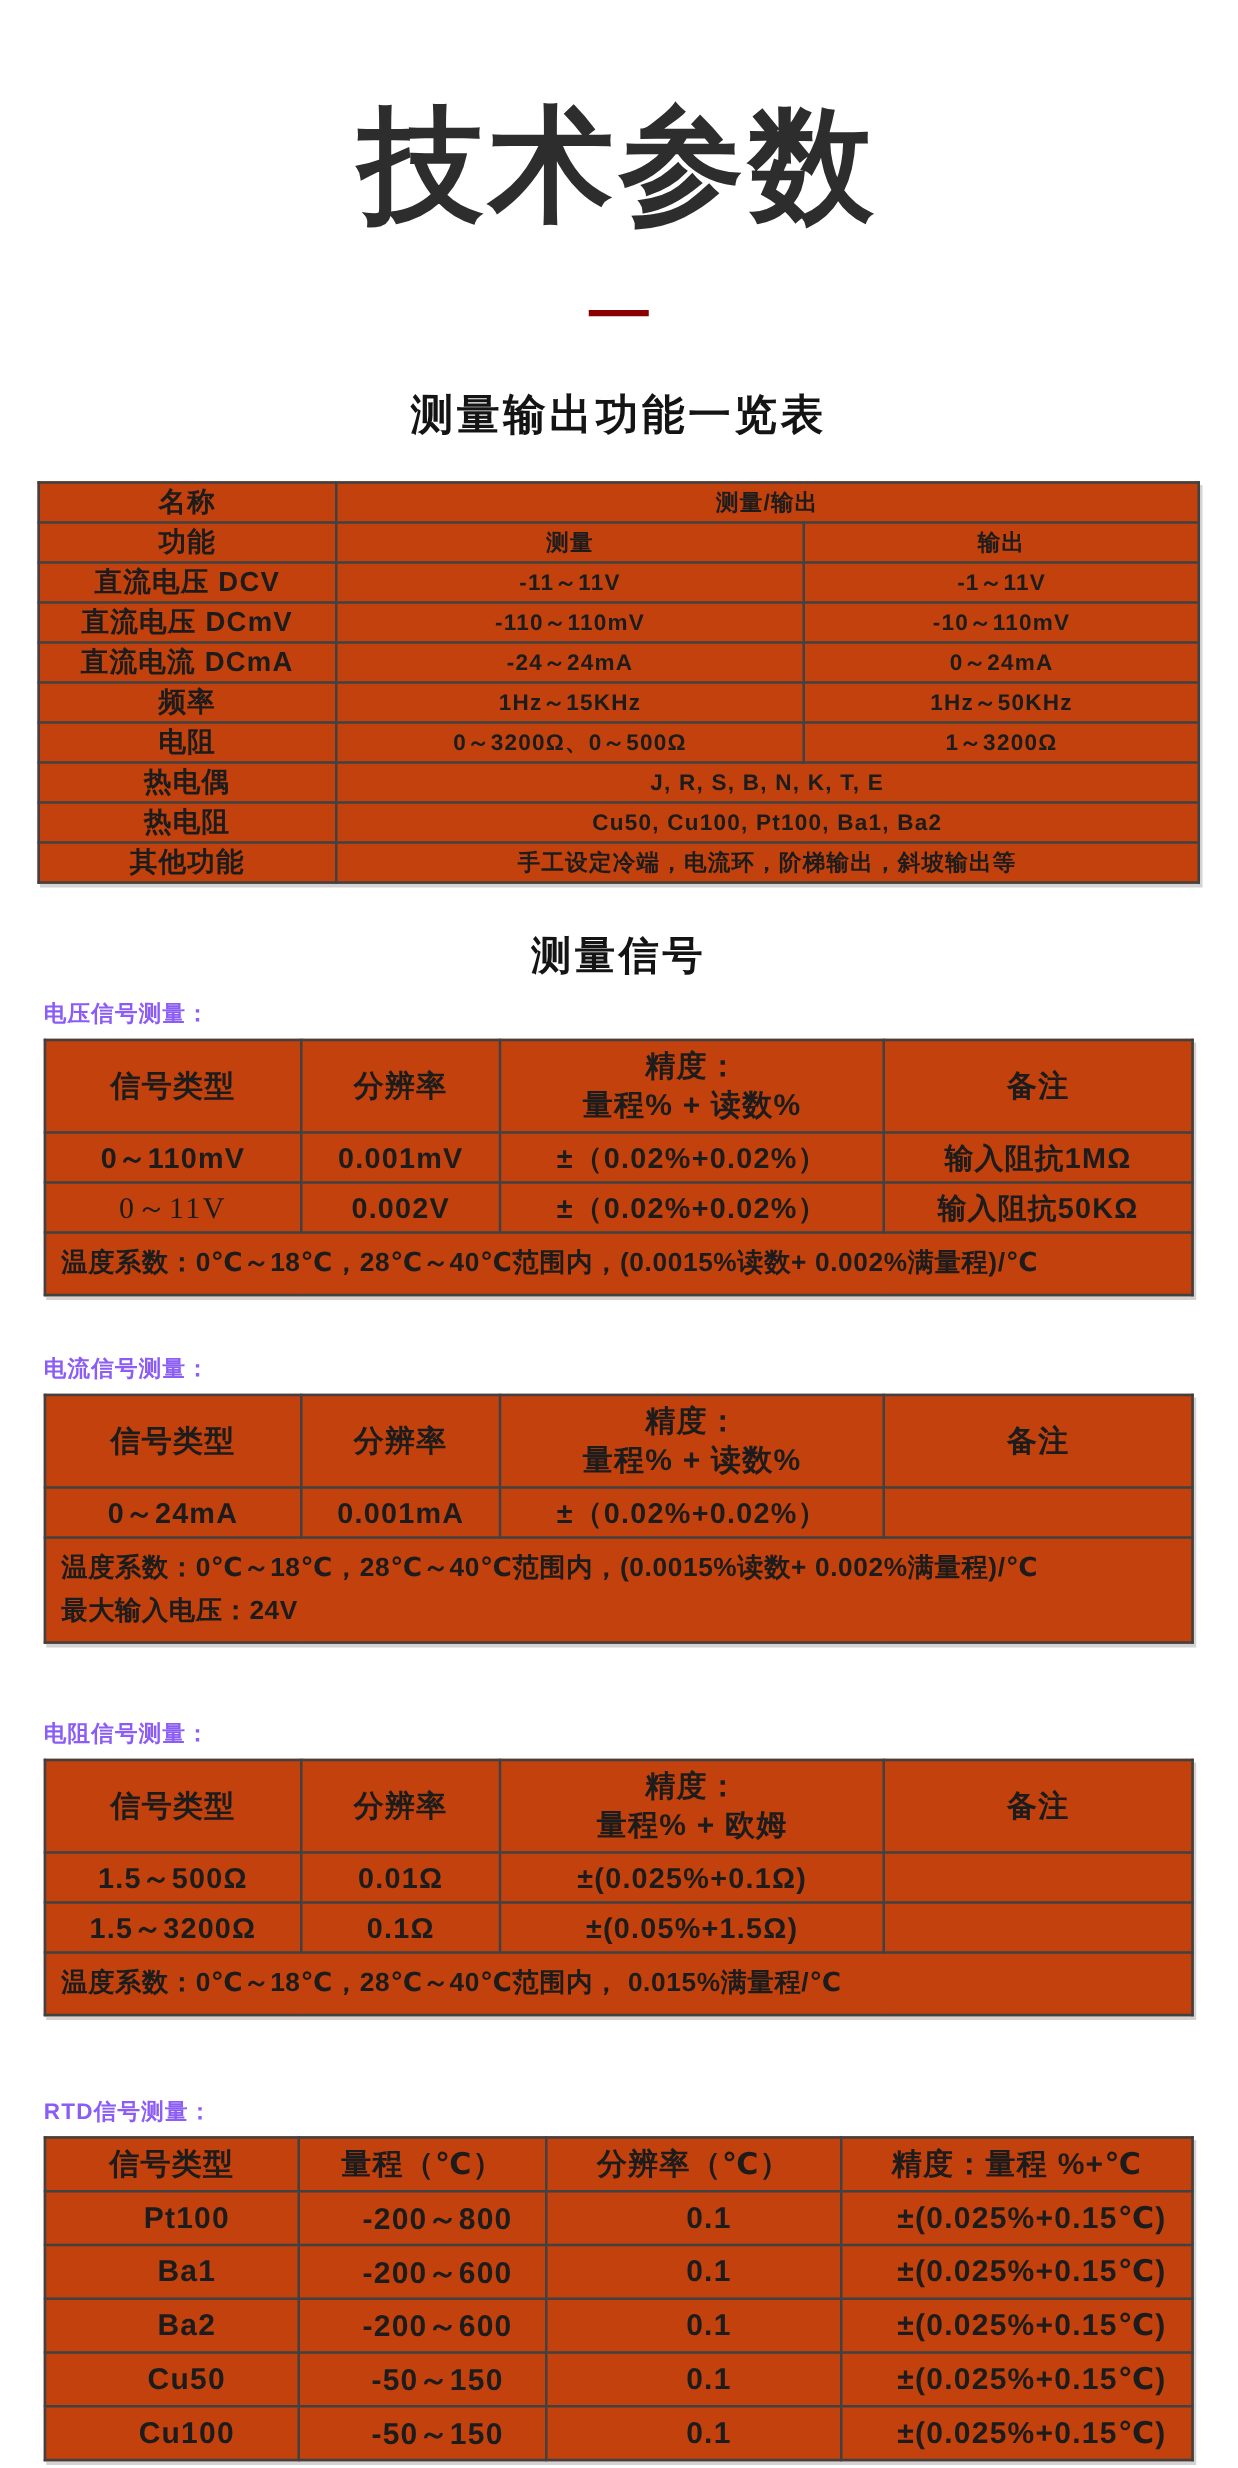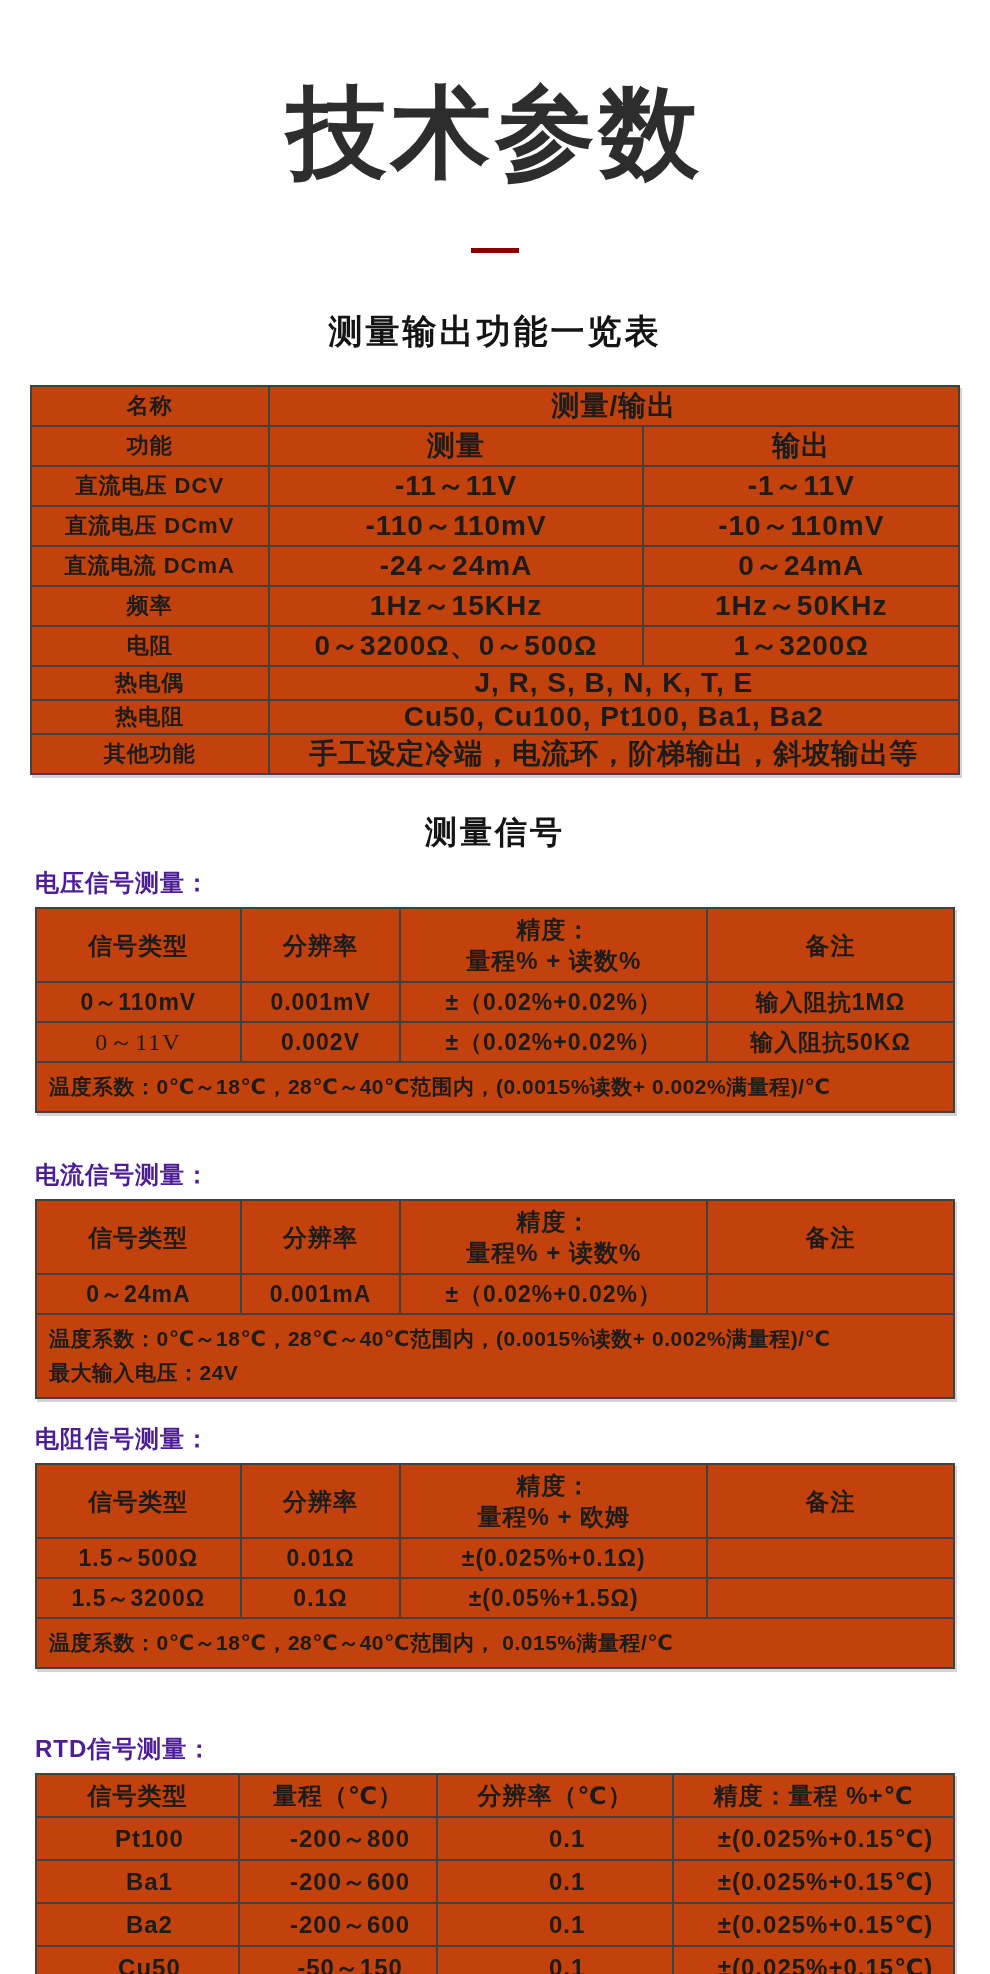--- a/index.html
+++ b/index.html
@@ -17,28 +17,28 @@
   .overview-heading {
     margin:56px 0 0; text-align:center; font-size:34px; font-weight:700;
     letter-spacing:3px; color:#141414;
   }
   .spec-table {
     border-collapse:collapse; table-layout:fixed; margin-left:auto; margin-right:auto;
     box-shadow:2px 3px 0 rgba(130,130,130,0.35); background:#c2410c;
   }
   .spec-table td { border:2px solid #414141; text-align:center; padding:0; }
   .ov-table { width:930px; margin-top:30px; }
-  .ov-table td { height:29px; font-size:28px; font-weight:700; letter-spacing:1px; }
+  .ov-table td { height:29px; font-size:18px; font-weight:700; letter-spacing:1px; }
   .ov-table .lbl { font-size:22px; }
   .ov-c1 { width:25.6%; } .ov-c2 { width:40.4%; } .ov-c3 { width:34%; }
   .signals-heading { margin:36px 0 0; text-align:center; font-size:32px; font-weight:700; letter-spacing:3px; color:#141414; }
-  .signal-label { width:920px; margin:0 auto; font-size:24px; font-weight:700; letter-spacing:1px; color:#4c1d95; }
+  .signal-label { width:920px; margin:0 auto; font-size:18px; font-weight:700; letter-spacing:1px; color:#8b5cf6; }
   .mt-v { margin-top:12px; }
   .mt-c { margin-top:46px; }
-  .mt-r { margin-top:24px; }
+  .mt-r { margin-top:60px; }
   .mt-t { margin-top:64px; }
   .sig-table { width:920px; margin-top:8px; }
   .sig-table td { font-size:23px; font-weight:700; letter-spacing:1px; }
   .sig-c1 { width:22.3%; } .sig-c2 { width:17.4%; } .sig-c3 { width:33.4%; } .sig-c4 { width:26.9%; }
   .rtd-c1 { width:22.1%; } .rtd-c2 { width:21.6%; } .rtd-c3 { width:25.7%; } .rtd-c4 { width:30.6%; }
   .sig-header td { padding:5px 0; line-height:31px; font-size:24px; }
   .sig-row td { height:38px; }
   .rtd-row td { height:41px; font-size:24px;padding-left:24px; }
   .footnote-row td { text-align:left; padding:7px 12px; font-size:21px; line-height:34px; font-weight:700; letter-spacing:0.5px; }
   .serif-cell { font-family:"Liberation Serif","DejaVu Serif",serif; font-weight:400 !important; font-size:24px !important; letter-spacing:2px !important; }

